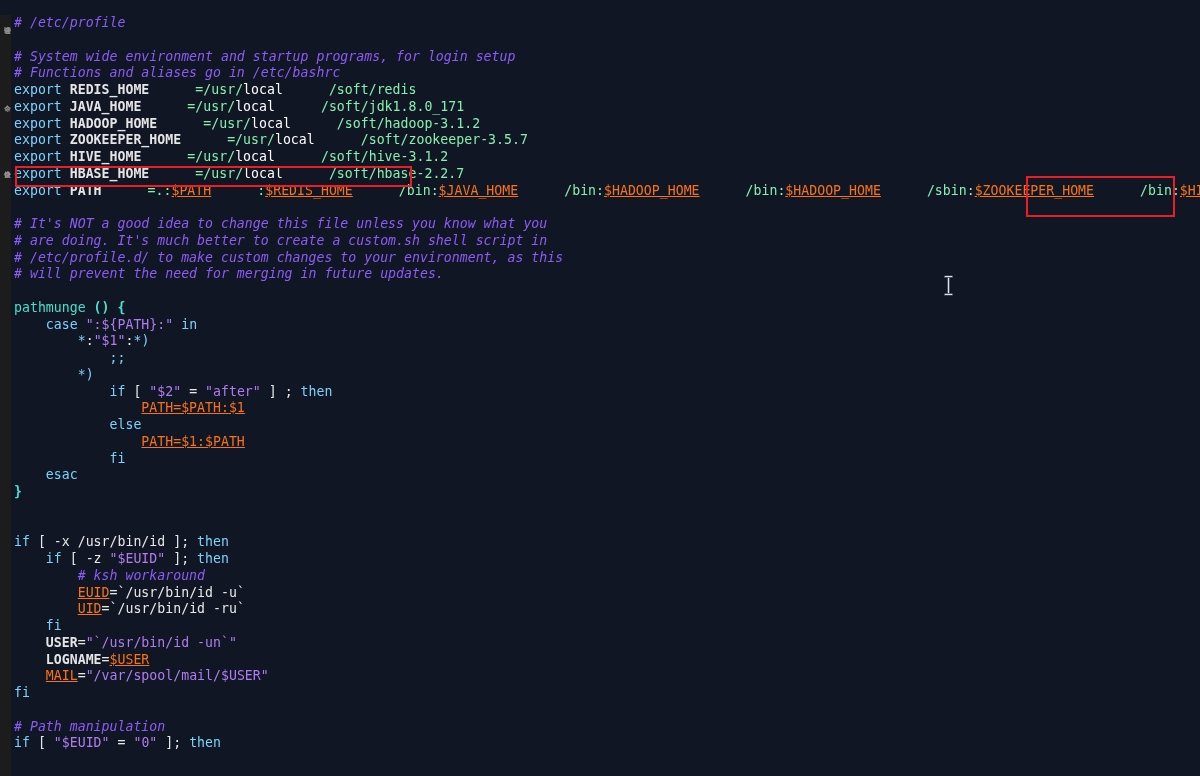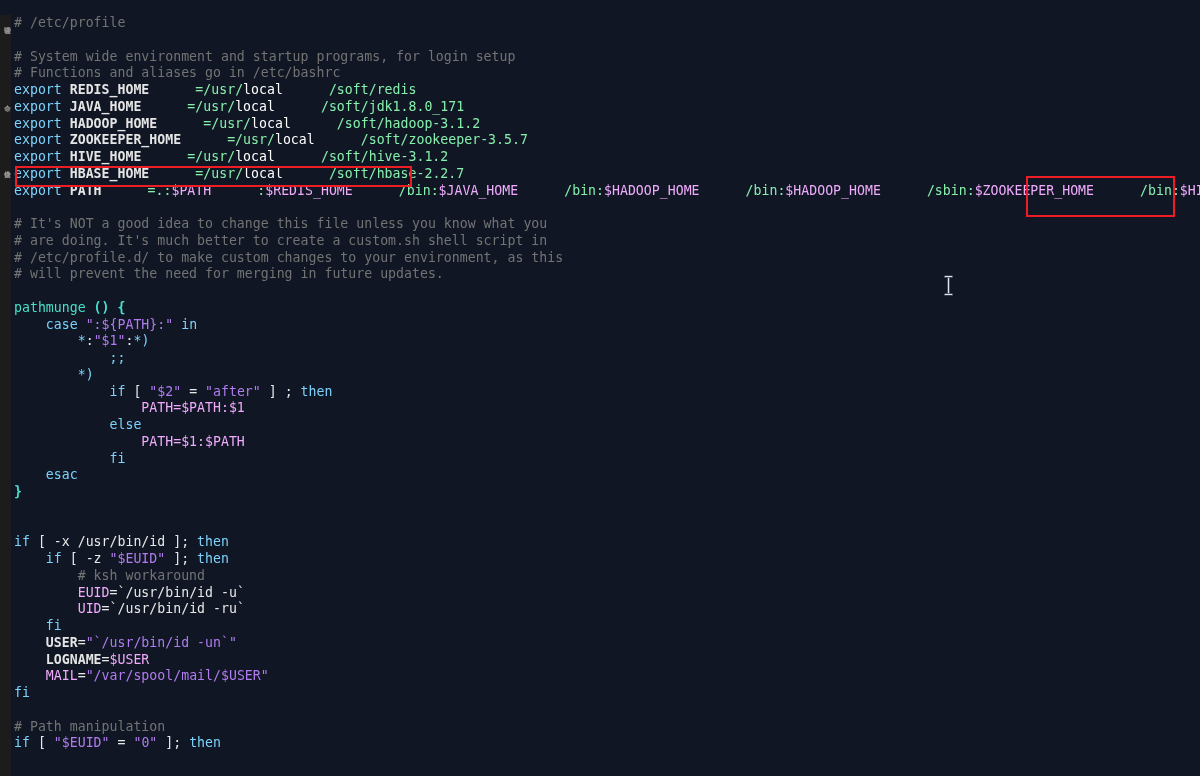--- a/index.html
+++ b/index.html
@@ -101,26 +101,26 @@
     top: 0px;
     font-family: "DejaVu Sans Mono", monospace;
     font-size: 13.2px;
     line-height: 16.75px;
     white-space: pre;
     letter-spacing: 0.02px;
   }
   .line { height: 16.75px; }
 
   
-  .cmt  { color: #737373; }
+  .cmt  { color: #8b5cf6; font-style: italic; }
   .kw   { color: #7dd3fc; }
   .var  { color: #e5e5e5; font-weight: bold; }
   .path { color: #86efac; padding-left: 46px; }
   .dir  { color: #ffffff; }
-  .pvar { color: #f0abfc; }
+  .pvar { color: #f97316; text-decoration: underline; }
   .fn   { color: #46e0c8; font-weight: normal; }
   .plain{ color: #e8e8e8; }
   .str  { color: #b07cf0; }
   .brace{ color: #4ae0d0; font-weight: bold; }
 
   
   .hl-box {
     position: absolute;
     border: 2px solid #ee1c25;
     box-sizing: border-box;

